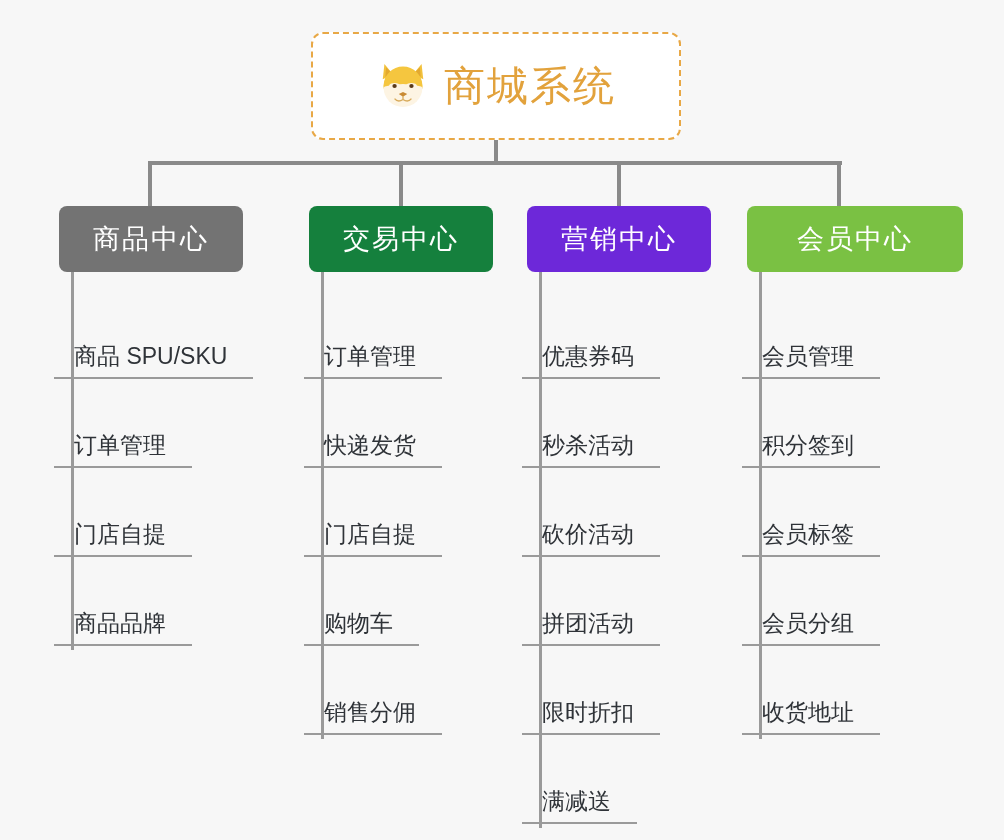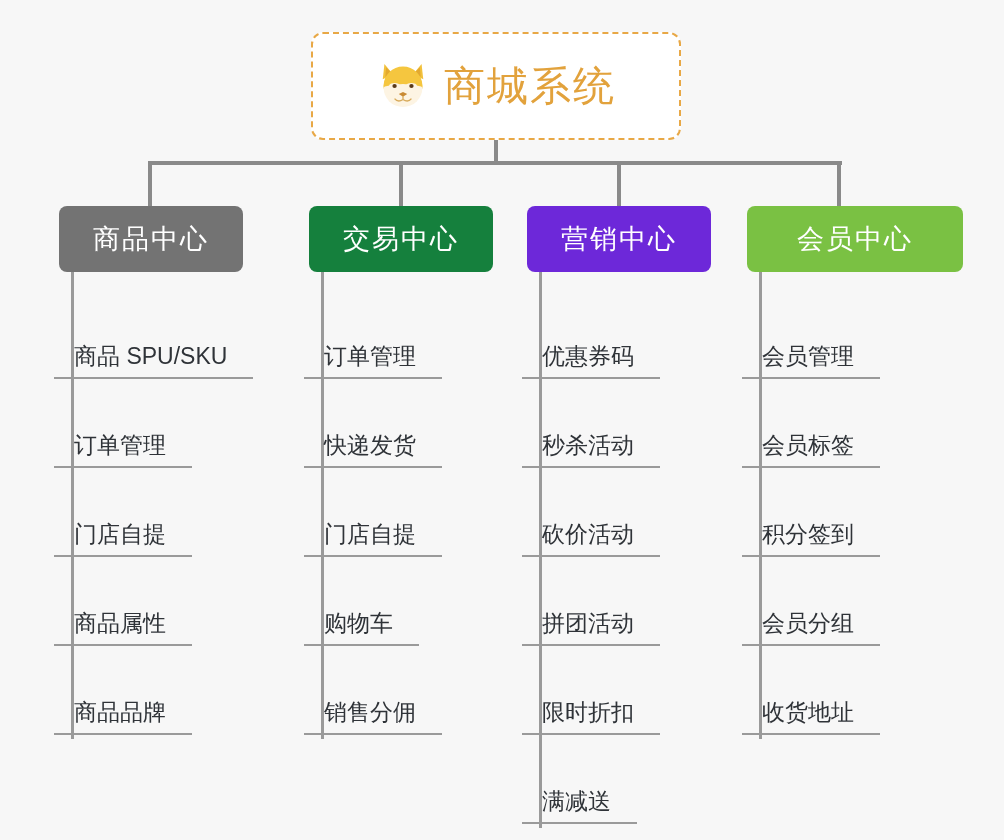--- a/index.html
+++ b/index.html
@@ -156,23 +156,20 @@
         <div class="leaf">
           <span class="leaf-label">商品 SPU/SKU</span>
         </div>
         <div class="leaf">
           <span class="leaf-label">订单管理</span>
         </div>
         <div class="leaf">
           <span class="leaf-label">门店自提</span>
         </div>
         <div class="leaf">
-          <span class="leaf-label">商品属性</span>
-        </div>
-        <div class="leaf">
           <span class="leaf-label">商品品牌</span>
         </div>
       </div>
   </div>
 
   <div class="branch" id="branch1" style="left: 309px; width: 184px;">
     <div class="branch-header" style="background: #15803d; width: 184px; text-align: right;">交易中心</div>
     <div class="leaf-list">
         <div class="leaf">
           <span class="leaf-label">订单管理</span>
@@ -216,26 +213,26 @@
       </div>
   </div>
 
   <div class="branch" id="branch3" style="left: 747px; width: 184px;">
     <div class="branch-header" style="background: rgb(122, 193, 67); width: 216px;">会员中心</div>
     <div class="leaf-list">
         <div class="leaf">
           <span class="leaf-label">会员管理</span>
         </div>
         <div class="leaf">
+          <span class="leaf-label">积分签到</span>
+        </div>
+        <div class="leaf">
           <span class="leaf-label">会员标签</span>
         </div>
         <div class="leaf">
-          <span class="leaf-label">积分签到</span>
-        </div>
-        <div class="leaf">
           <span class="leaf-label">会员分组</span>
         </div>
         <div class="leaf">
           <span class="leaf-label">收货地址</span>
         </div>
       </div>
   </div>
 
 </div>
 

